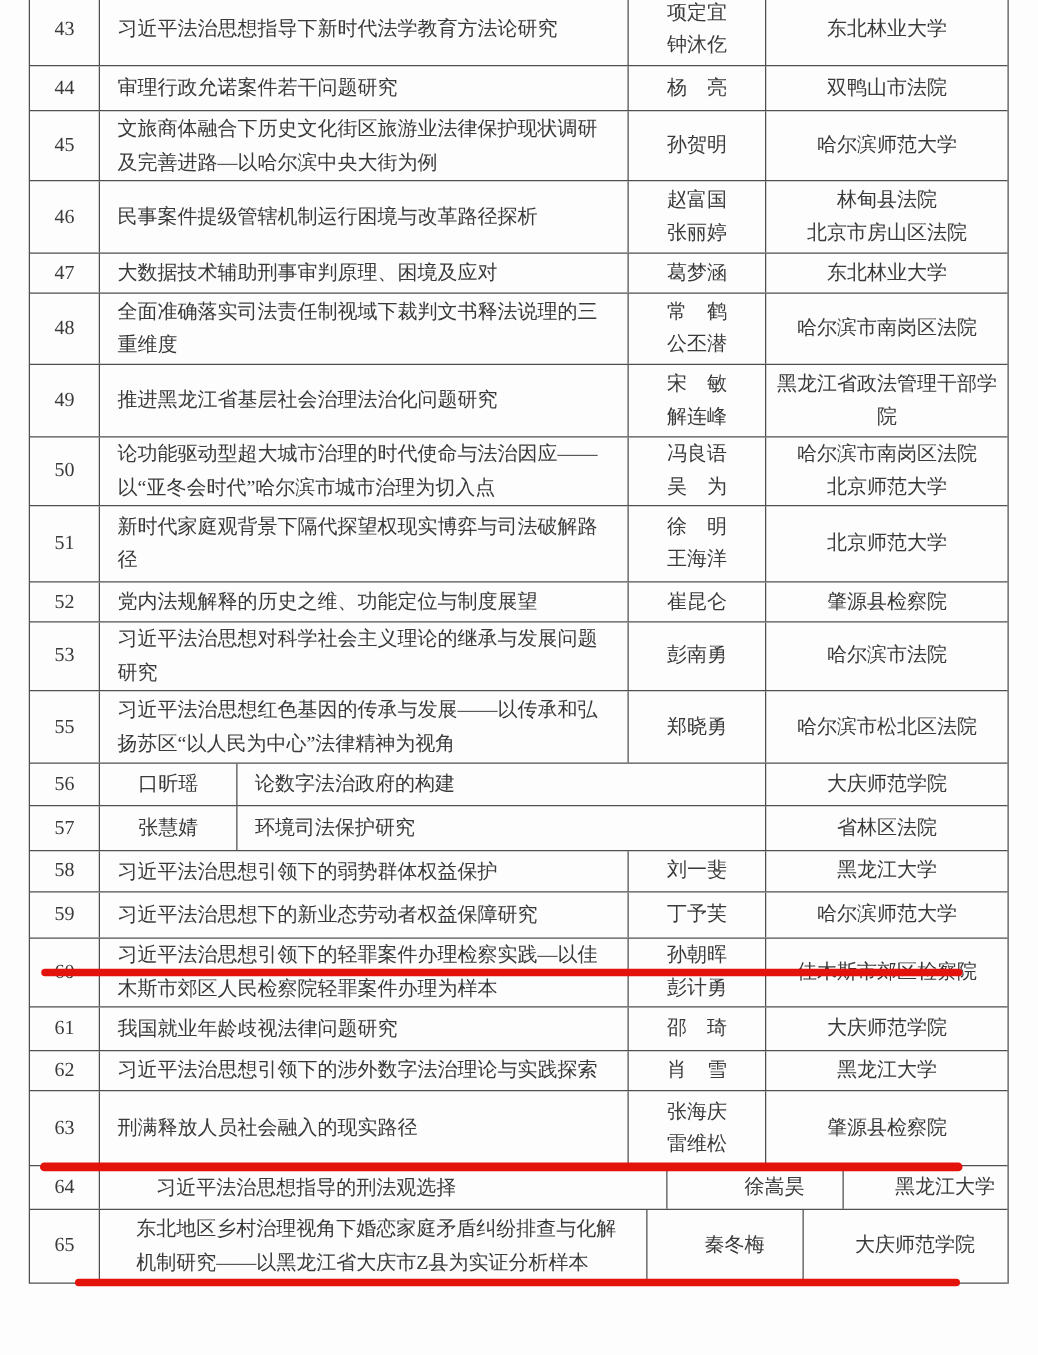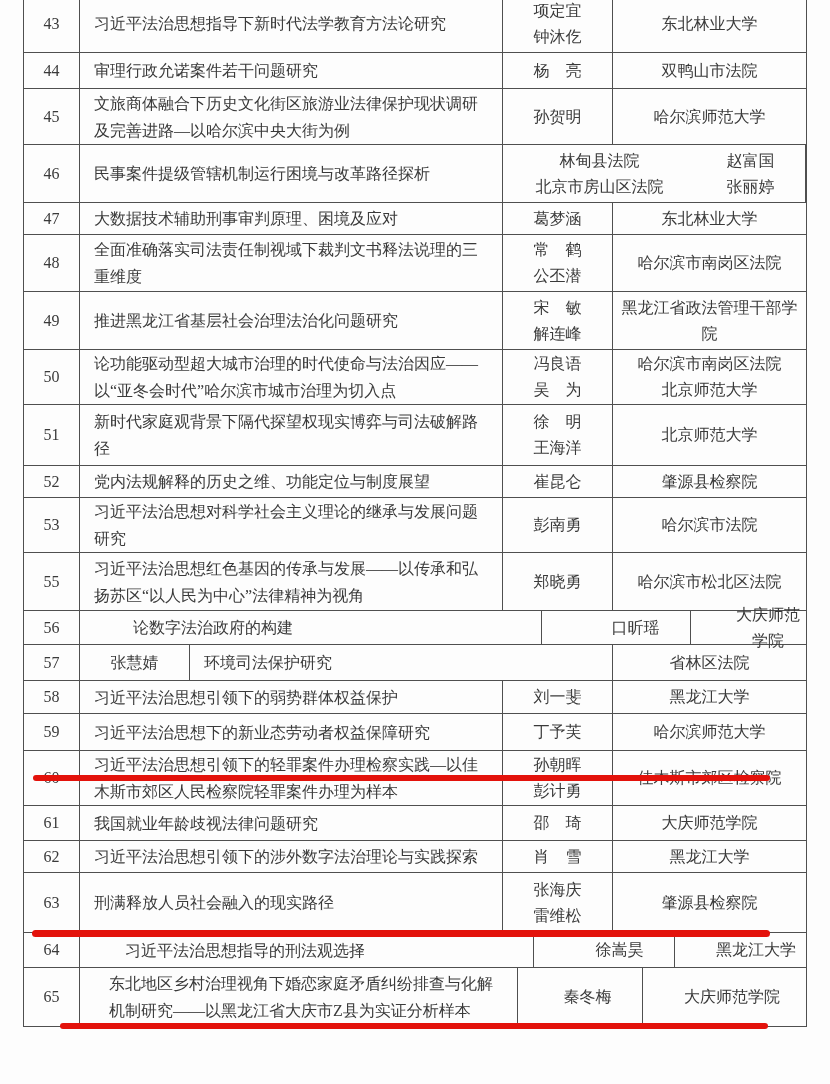--- a/index.html
+++ b/index.html
@@ -96,27 +96,27 @@
       <div class="cell c-auth">
         <div>孙贺明</div>
       </div>
       <div class="cell c-org">
         <div>哈尔滨师范大学</div>
       </div>
     </div>
     <div class="row" style="height: 58px;">
       <div class="cell c-no">46</div>
       <div class="cell c-title">民事案件提级管辖机制运行困境与改革路径探析</div>
+      <div class="cell c-auth">
+        <div>赵富国</div>
+        <div>张丽婷</div>
+      </div>
       <div class="cell c-org">
         <div>林甸县法院</div>
         <div>北京市房山区法院</div>
-      </div>
-      <div class="cell c-auth">
-        <div>赵富国</div>
-        <div>张丽婷</div>
       </div>
     </div>
     <div class="row" style="height: 32px;">
       <div class="cell c-no">47</div>
       <div class="cell c-title">大数据技术辅助刑事审判原理、困境及应对</div>
       <div class="cell c-auth">
         <div>葛梦涵</div>
       </div>
       <div class="cell c-org">
         <div>东北林业大学</div>
@@ -190,26 +190,26 @@
     <div class="row" style="height: 58px;">
       <div class="cell c-no">55</div>
       <div class="cell c-title">习近平法治思想红色基因的传承与发展——以传承和弘扬苏区“以人民为中心”法律精神为视角</div>
       <div class="cell c-auth">
         <div>郑晓勇</div>
       </div>
       <div class="cell c-org">
         <div>哈尔滨市松北区法院</div>
       </div>
     </div>
-    <div class="row" style="height: 34px; gap: 39px;">
+    <div class="row" style="height: 34px;">
       <div class="cell c-no">56</div>
+      <div class="cell c-auth">
+        <div>口昕瑶</div>
+      </div>
       <div class="cell c-title">论数字法治政府的构建</div>
-      <div class="cell c-auth">
-        <div>口昕瑶</div>
-      </div>
       <div class="cell c-org">
         <div>大庆师范学院</div>
       </div>
     </div>
     <div class="row" style="height: 36px;">
       <div class="cell c-no">57</div>
       <div class="cell c-auth">
         <div>张慧婧</div>
       </div>
       <div class="cell c-title">环境司法保护研究</div>

